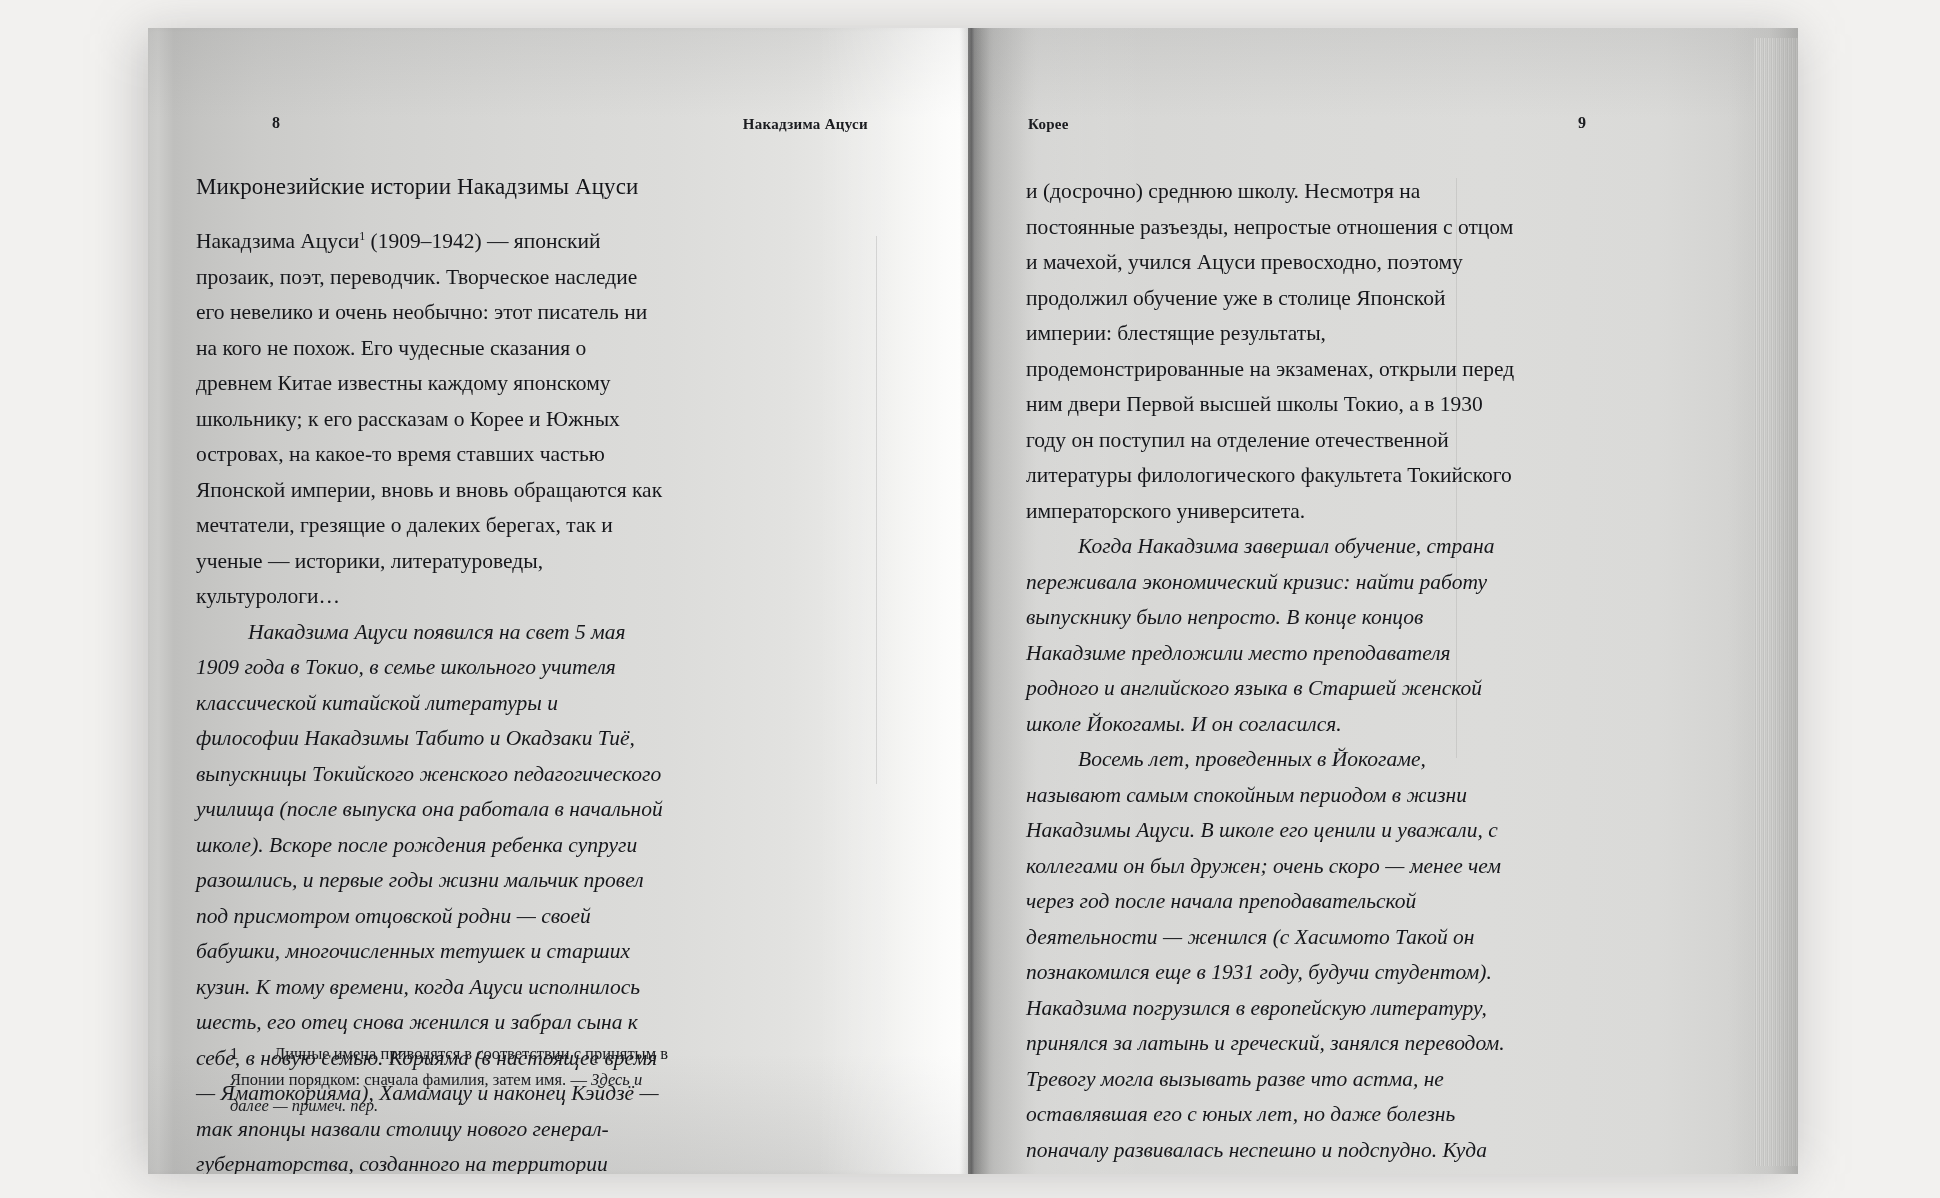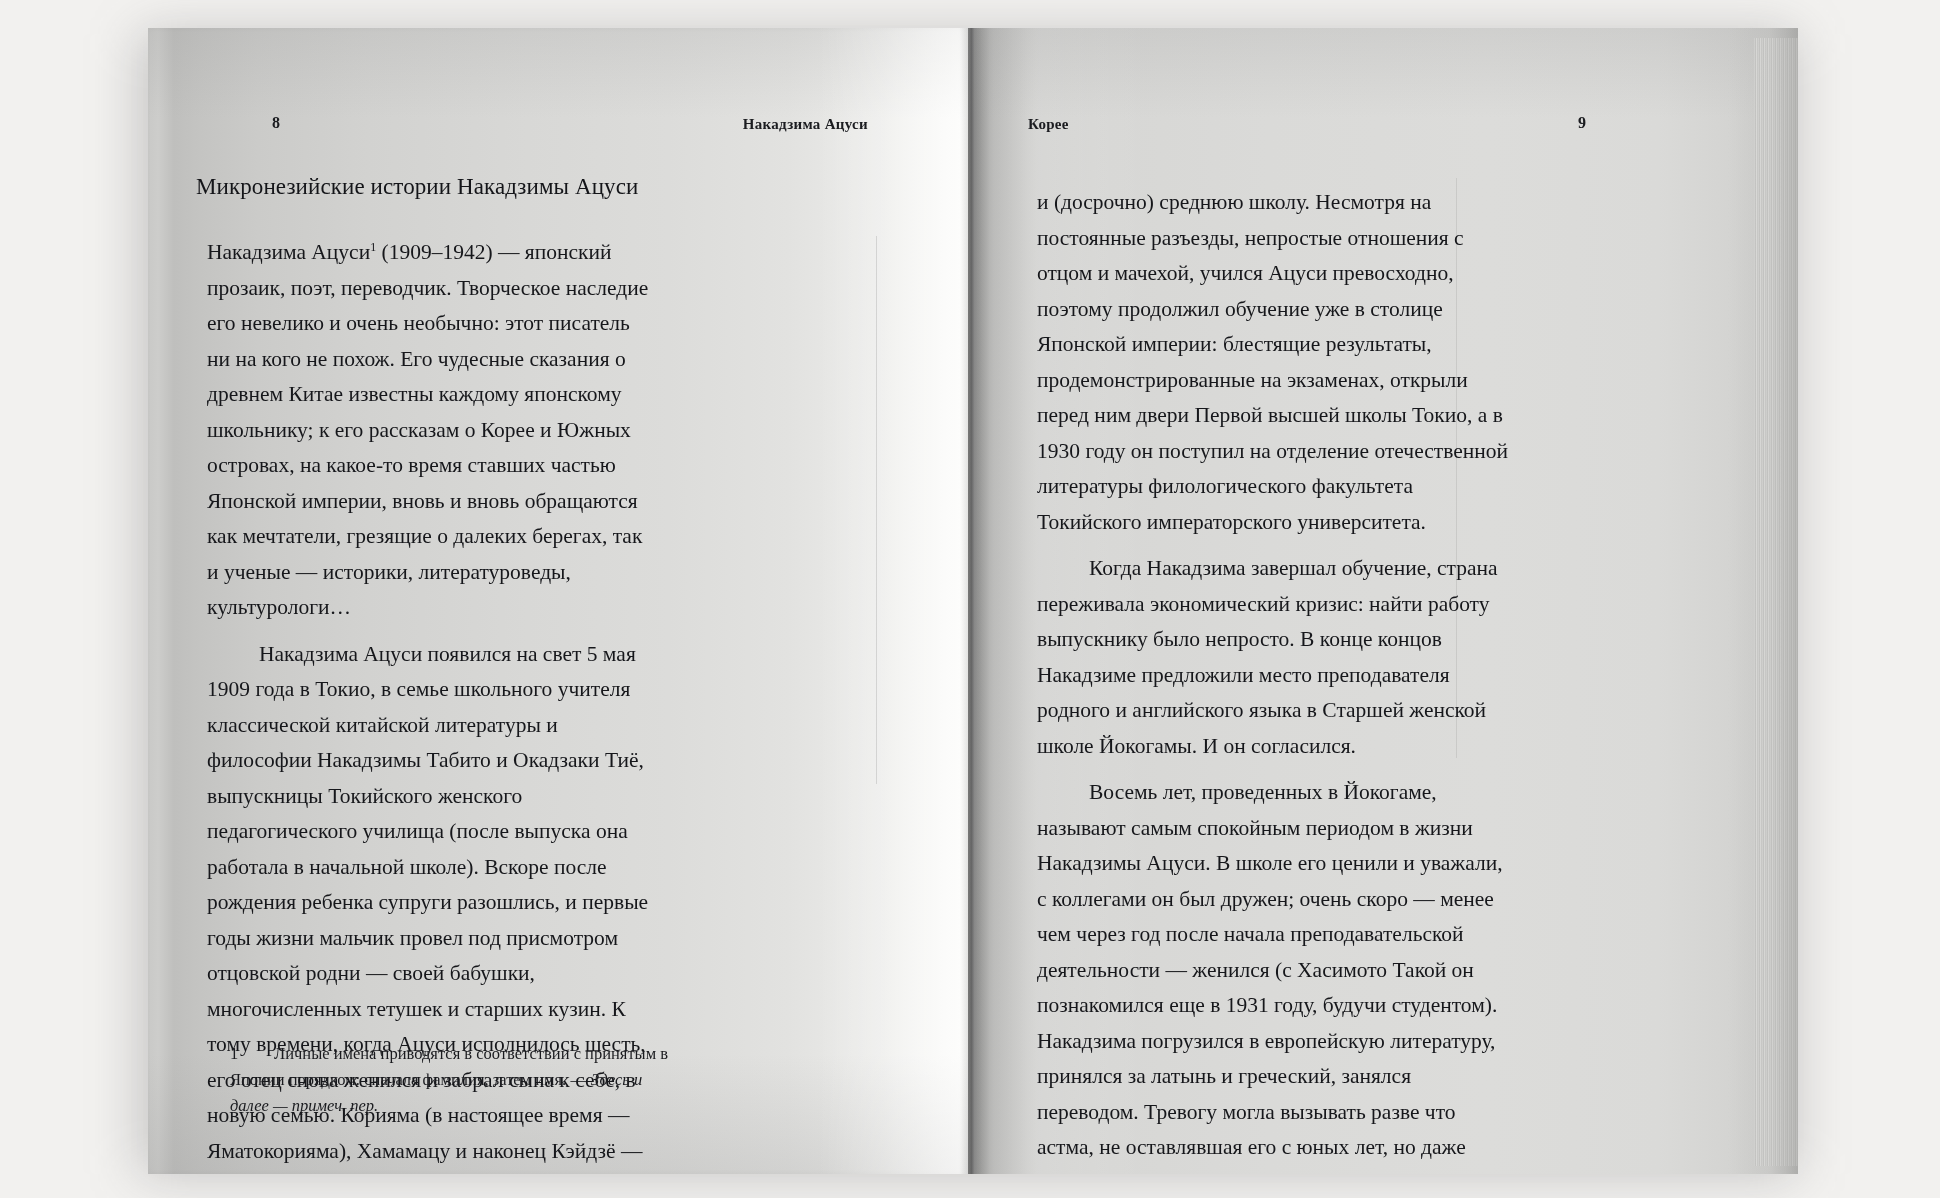--- a/index.html
+++ b/index.html
@@ -245,25 +245,26 @@
     left: 48px;
     top: 196px;
     width: 468px;
   }
   .body-recto {
     left: 58px;
     top: 146px;
     width: 500px;
   }
   .body-block p {
-    margin: 11px;
+    margin: 0;
     text-indent: 0;
   }
   .body-block p.indent {
     text-indent: 52px;
+    font-style: italic;
   }
   .body-block sup {
     font-size: 12px;
     vertical-align: super;
     line-height: 0;
   }
 
   .footnote-rule {
     position: absolute;
     left: 82px;

